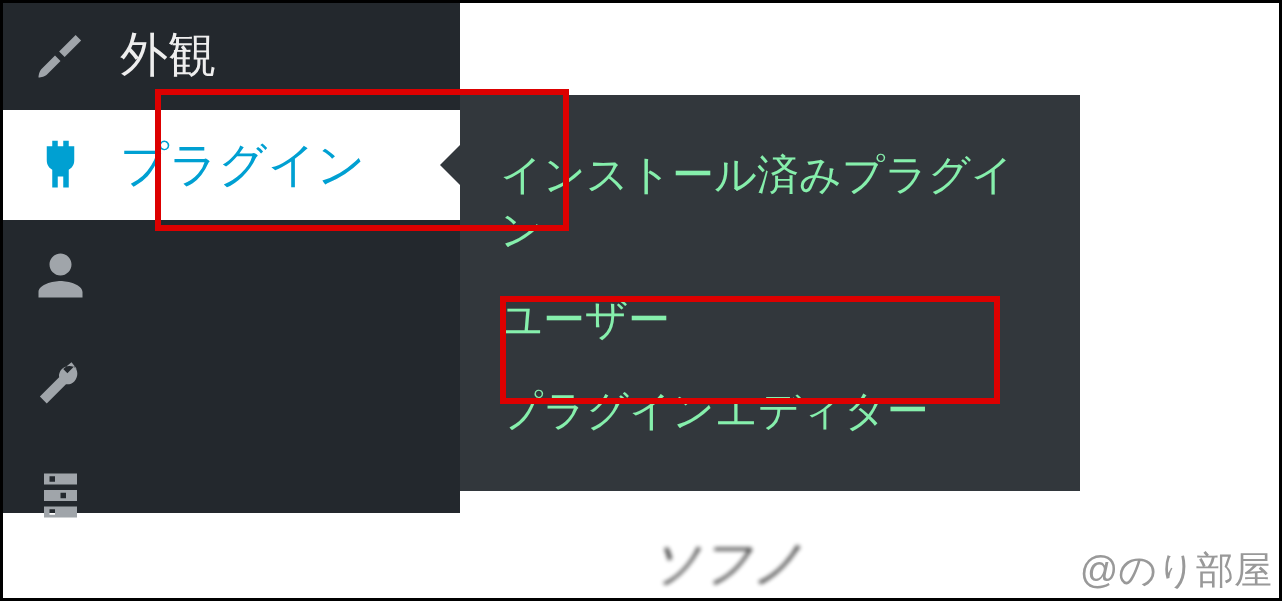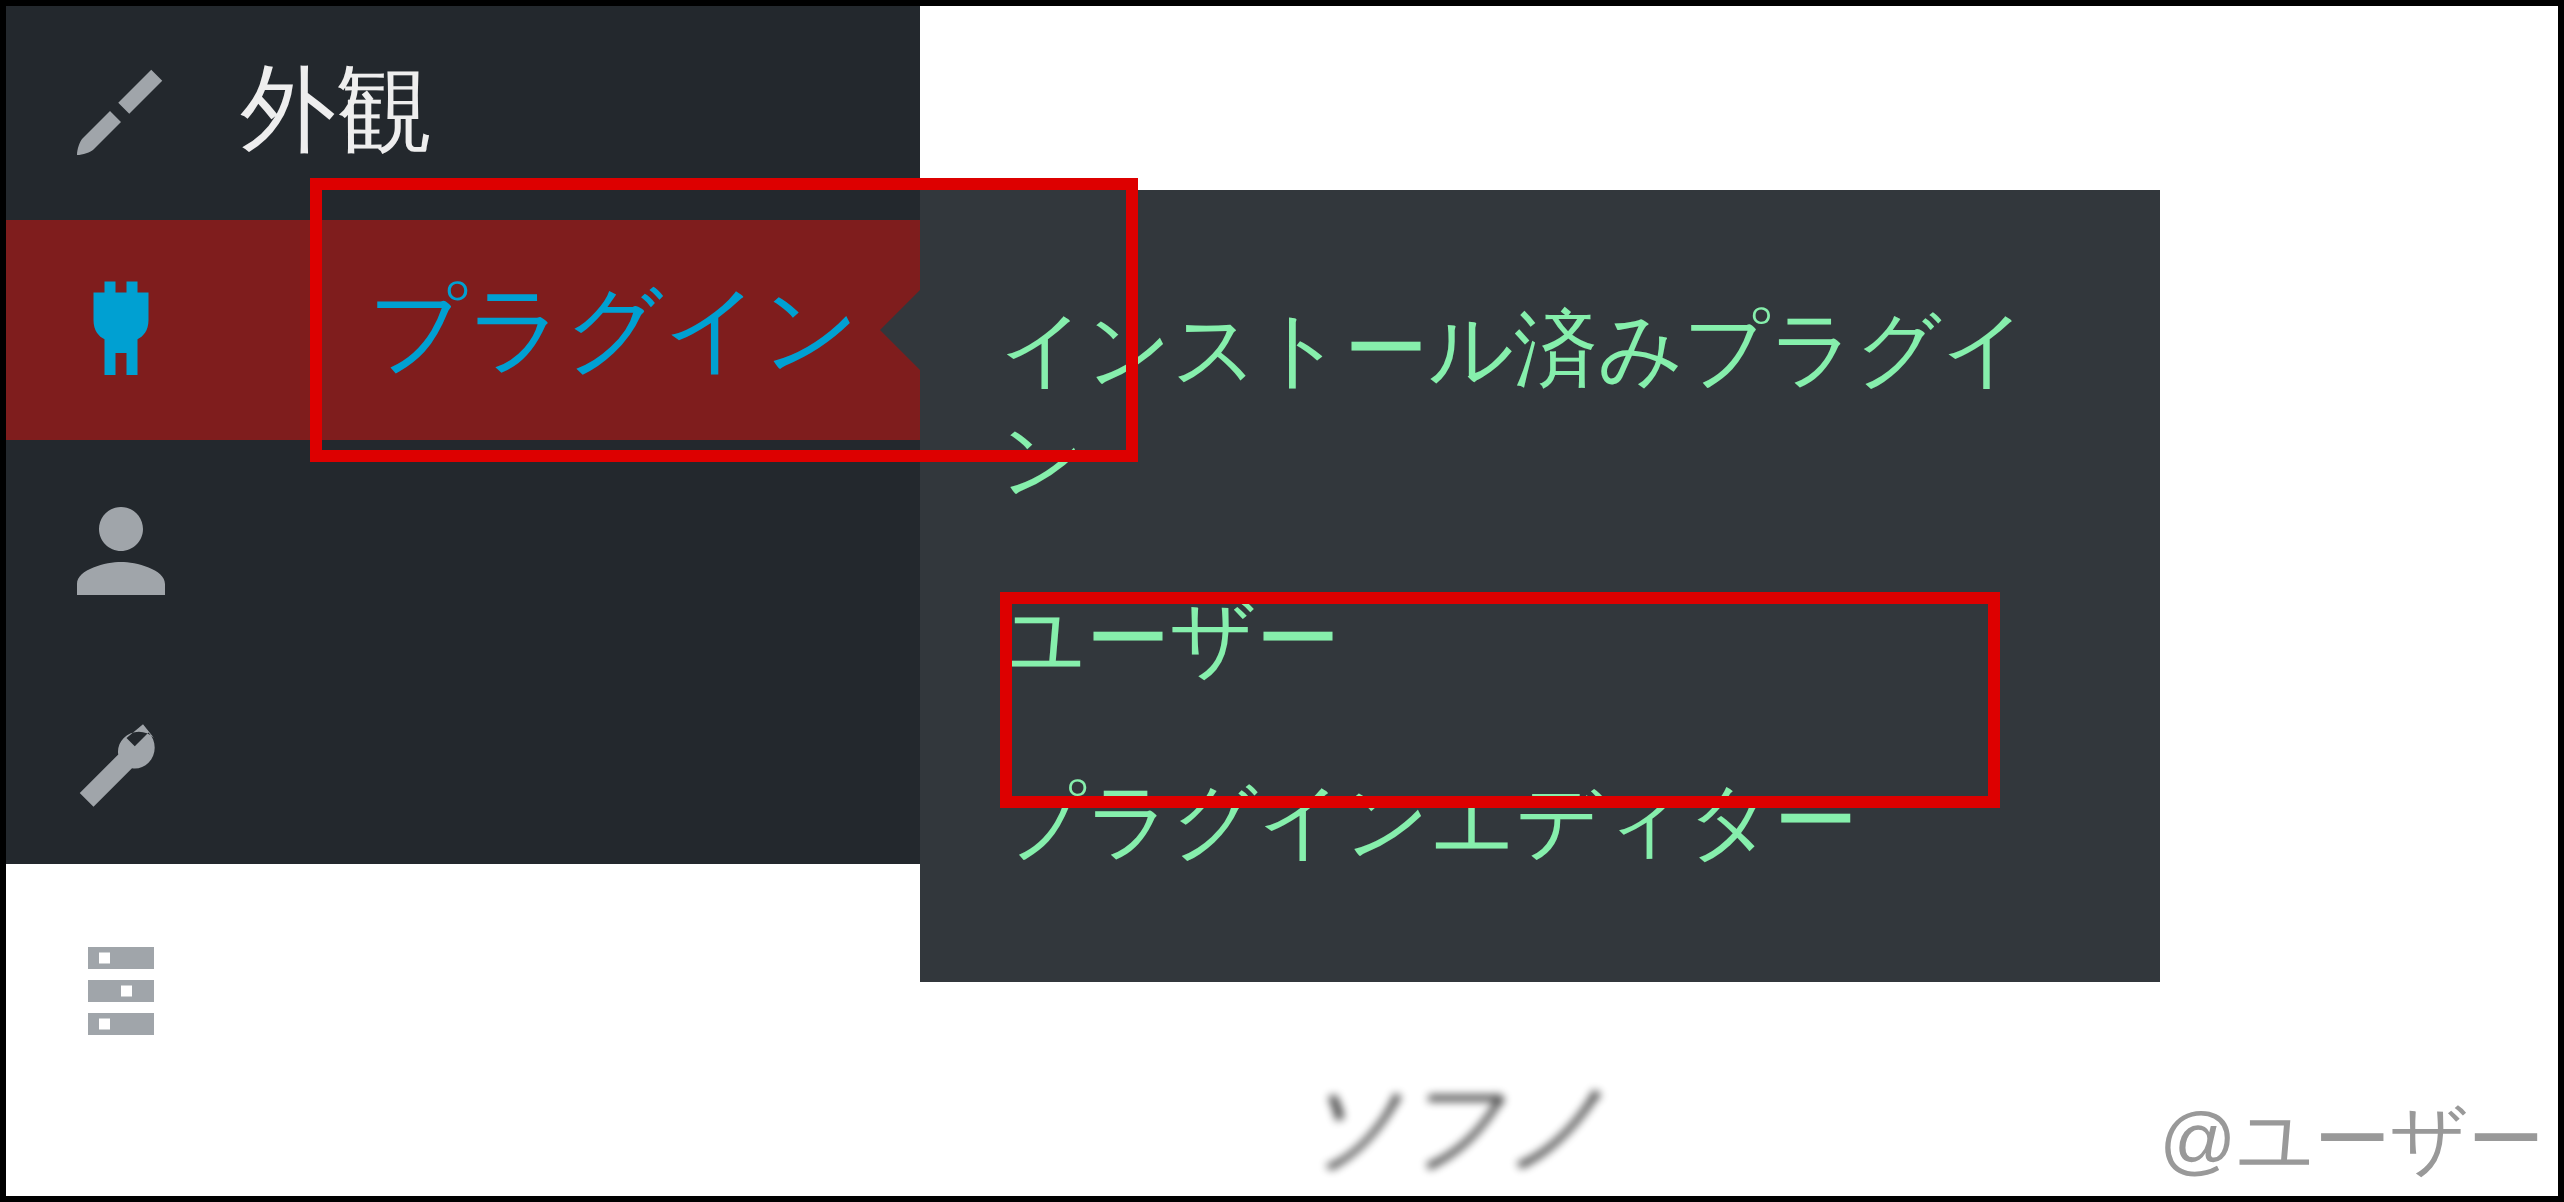--- a/index.html
+++ b/index.html
@@ -15,36 +15,35 @@
       font-family: -apple-system, "Hiragino Kaku Gothic ProN", "Hiragino Sans", Meiryo, sans-serif;
       position: relative;
       overflow: hidden;
     }
     
     .sidebar {
       position: absolute;
       left: 0;
       top: 0;
       width: 460px;
-      height: 432px;
+      height: 513px;
       background: #23282d;
       padding-top: 0;
     }
     
     .menu-item {
       display: flex;
       align-items: center;
       padding: 20px 30px;
       cursor: pointer;
       height: 110px;
     }
     
     .menu-item.active {
-      background: #7f1d1d;
-      justify-content: space-between;
+      background: #ffffff;
     }
     
     .menu-item.active .icon-wrapper svg {
       fill: #00a0d2;
     }
     
     .menu-item.active .menu-label {
       color: #00a0d2;
     }
     
@@ -207,13 +206,13 @@
 
 <div class="submenu">
   <div class="submenu-item">インストール済みプラグイン</div>
   <div class="submenu-item">ユーザー</div>
   <div class="submenu-item">プラグインエディター</div>
 </div>
 
 <div class="highlight-1"></div>
 <div class="highlight-2"></div>
 
-<div class="watermark">@ユーザー</div>
+<div class="watermark">@のり部屋</div>
 
 </body></html>

